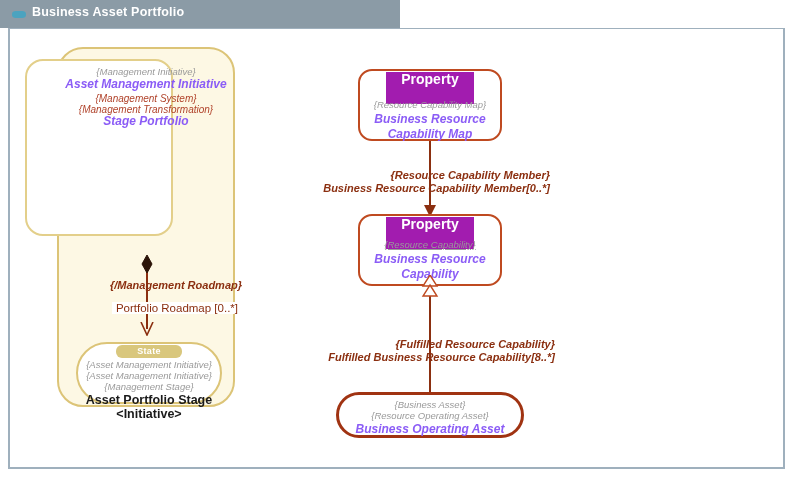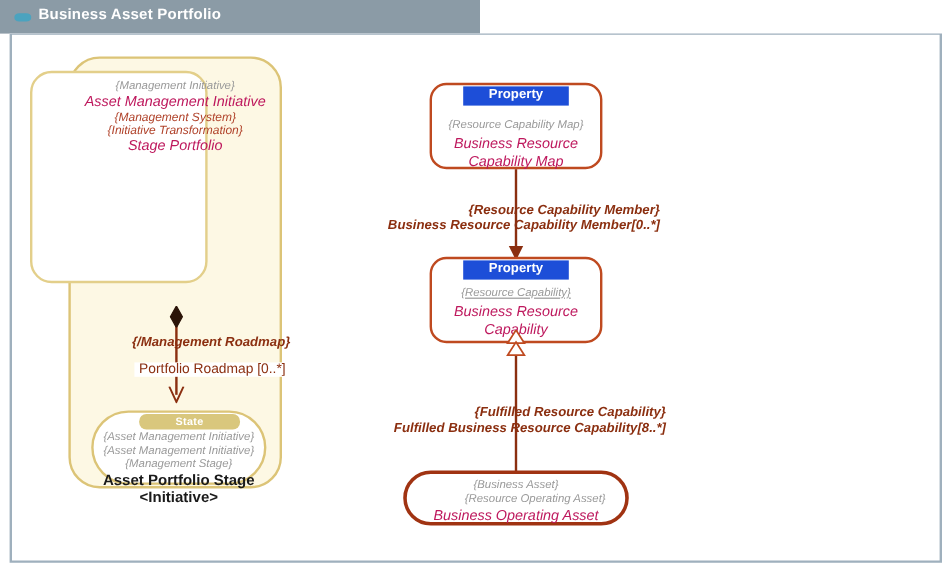--- a/index.html
+++ b/index.html
@@ -38,21 +38,21 @@
   }
   #stage{position:absolute;left:0;top:0;width:100%;height:100%;}
 
   
   .node-text{
     position:absolute;text-align:center;line-height:1.12;
     white-space:nowrap;
   }
   .ster-gray{color:#9a9a9a;font-style:italic;font-size:9.5px;}
   .ster-red{color:#b0422a;font-style:italic;font-size:10px;}
-  .name-blk{color:#be185d;font-style:italic;font-weight:normal;font-size:12px;}
+  .name-blk{color:#8b5cf6;font-style:italic;font-weight:bold;font-size:12px;}
   .name-blk-up{color:#1a1a1a;font-weight:bold;font-size:12.5px;font-style:normal;}
   .edge-lbl{
     position:absolute;text-align:right;white-space:nowrap;
     color:#8b2f10;font-style:italic;font-weight:bold;font-size:11px;
     line-height:1.25;
   }
   .edge-lbl.plain{font-style:normal;font-weight:normal;font-size:11.5px;}
 
   
   #mi-outer{
@@ -91,41 +91,41 @@
     background:#ffffff;padding:0 4px;
   }
 
   
   #state-node{
     position:absolute;left:66px;top:313px;width:146px;height:62px;
     border:2px solid #dcc477;border-radius:31px;
     background:#ffffff;box-sizing:border-box;
   }
   #state-badge{
-    position:absolute;left:106px;top:316px;width:84px;height:13px;
+    position:absolute;left:106px;top:316px;width:66px;height:13px;
     background:#d9c77d;border-radius:6px;
     color:#ffffff;font-size:9px;font-weight:bold;
     text-align:center;line-height:13px;letter-spacing:.3px;
   }
   #aps-s1{left:62px;top:331px;width:154px;}
   #aps-s2{left:62px;top:342px;width:154px;}
   #aps-s3{left:62px;top:353px;width:154px;}
   #aps-name{left:62px;top:364px;width:154px;}
   #aps-init{left:62px;top:378px;width:154px;}
 
   
   .prop-box{
     position:absolute;width:144px;height:72px;
     border:2px solid #bf4a20;border-radius:14px;
     background:#ffffff;box-sizing:border-box;
   }
   .prop-badge{
-    position:absolute;width:88px;height:16px;
-    background:#1d4ed8;color:#ffffff;
-    font-size:11px;font-weight:bold;text-align:center;line-height:14px;
+    position:absolute;width:88px;height:32px;
+    background:#a21caf;color:#ffffff;
+    font-size:14px;font-weight:bold;text-align:center;line-height:14px;
   }
   #brcm-box{left:348px;top:40px;}
   #brcm-badge{left:376px;top:43px;}
   #brcm-ster{left:340px;top:71px;width:160px;}
   #brcm-n1{left:340px;top:84px;width:160px;}
   #brcm-n2{left:340px;top:99px;width:160px;}
 
   #brc-box{left:348px;top:185px;}
   #brc-badge{left:376px;top:188px;}
   #brc-ster{left:340px;top:211px;width:160px;text-decoration:underline;}
@@ -154,21 +154,21 @@
   #e2-lbl1{left:295px;top:309px;width:250px;}
   #e2-lbl2{left:295px;top:322px;width:250px;}
 
   
   #boa-node{
     position:absolute;left:326px;top:363px;width:188px;height:46px;
     border:3px solid #a03312;border-radius:23px;
     background:#ffffff;box-sizing:border-box;
   }
   #boa-s1{left:326px;top:371px;width:188px;}
-  #boa-s2{left:342px;top:382px;width:188px;}
+  #boa-s2{left:326px;top:382px;width:188px;}
   #boa-name{left:326px;top:394px;width:188px;}
 </style>
 </head>
 <body>
 
 <div id="window">
 
   <div id="titlebar">
     <div id="titlebar-icon"></div>
     <div id="titlebar-label">Business Asset Portfolio</div>
@@ -177,21 +177,21 @@
   <div id="canvas">
     <div id="stage">
 
       <div id="mi-outer"></div>
       <div id="ap-inner"></div>
 
       <div class="node-text ster-gray" id="mi-ster">{Management Initiative}</div>
       <div class="node-text name-blk" id="mi-name">Asset Management Initiative</div>
 
       <div class="node-text ster-red" id="ap-ster1">{Management System}</div>
-      <div class="node-text ster-red" id="ap-ster2">{Initiative Transformation}</div>
+      <div class="node-text ster-red" id="ap-ster2">{Management Transformation}</div>
       <div class="node-text name-blk" id="ap-name">Stage Portfolio</div>
 
       <div id="comp-line"></div>
       <svg id="comp-diamond" viewBox="0 0 12 18">
         <polygon points="6,0 11,9 6,18 1,9" fill="#2b1408" stroke="#2b1408" stroke-width="1"></polygon>
       </svg>
       <svg id="comp-arrow" viewBox="0 0 16 14">
         <polyline points="2,0 8,13 14,0" fill="none" stroke="#8b2f10" stroke-width="1.6"></polyline>
       </svg>
       <div class="edge-lbl" id="roadmap-lbl">{/Management Roadmap}</div>

